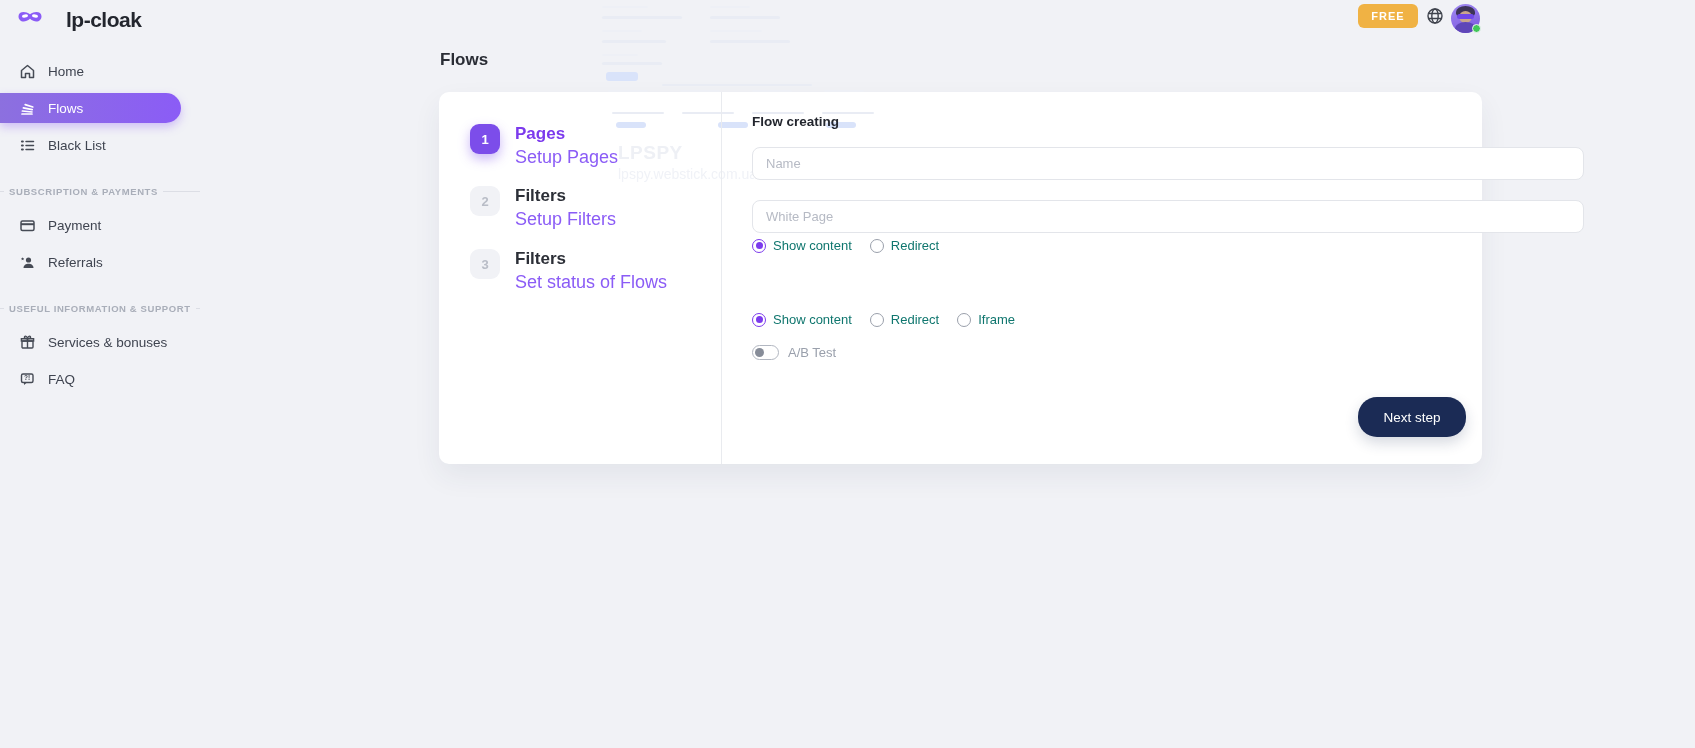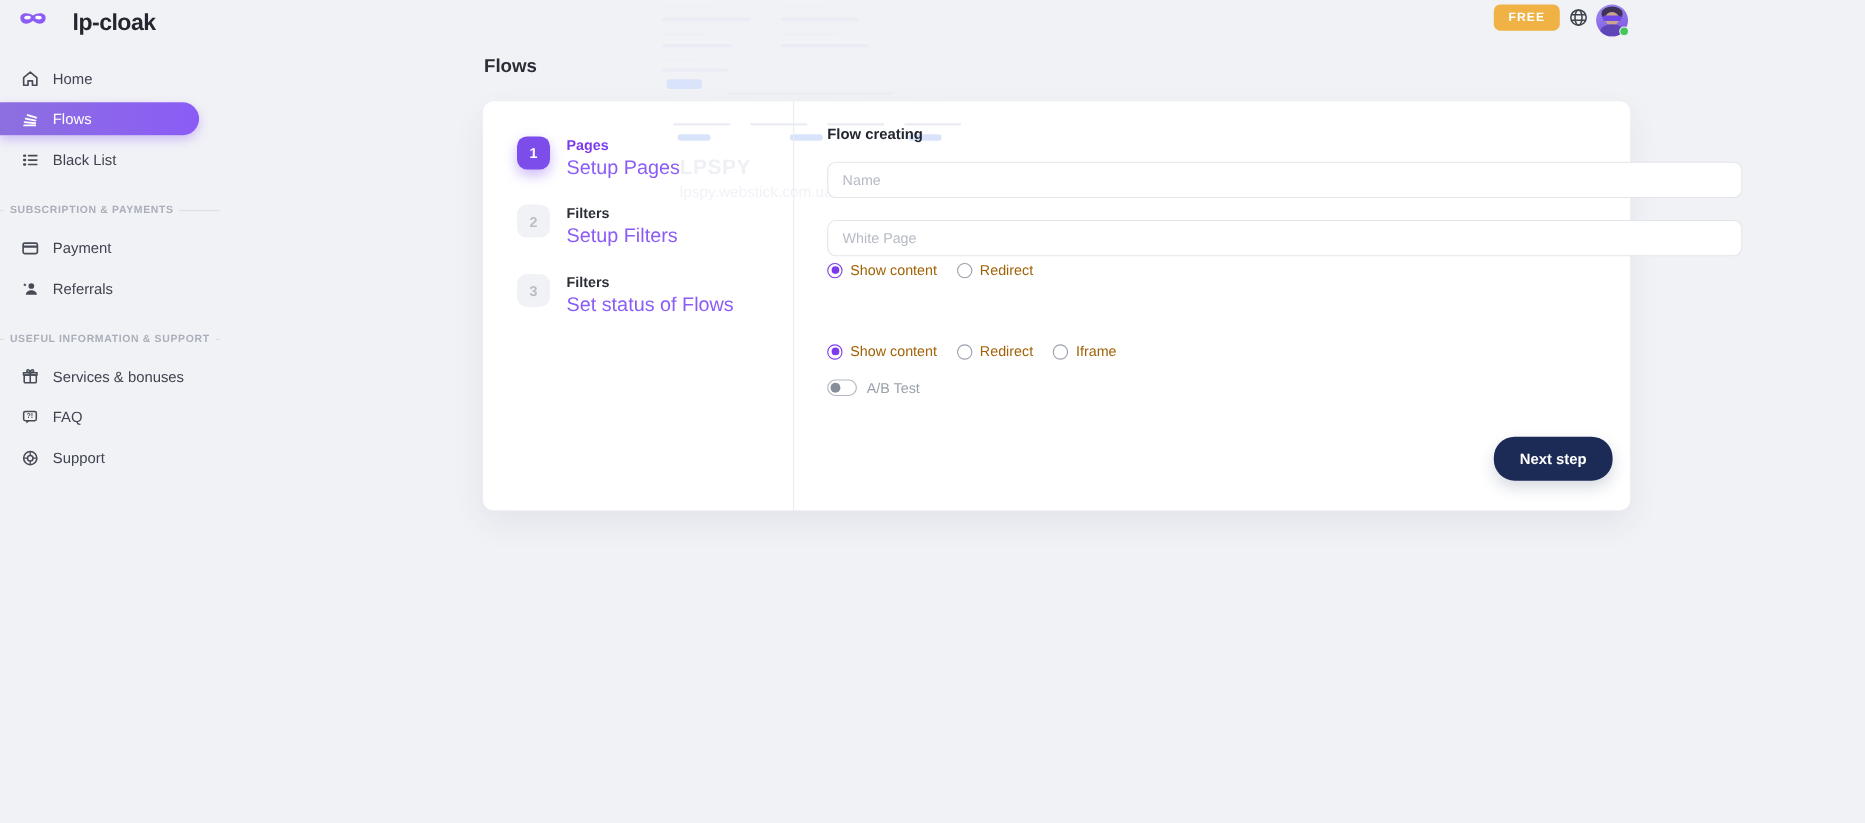--- a/index.html
+++ b/index.html
@@ -69,46 +69,46 @@
   }
   .card-content { position:absolute; inset:0; z-index:3; }
   .v-divider { position:absolute; left:282px; top:0; width:1px; height:372px; background:#e9ebef; }
   
   .step { position:absolute; left:31px; display:flex; gap:15px; align-items:flex-start; }
   .step-num {
     width:30px; height:30px; border-radius:9px; display:flex; align-items:center; justify-content:center;
     font-size:13px; font-weight:600; background:#f1f2f6; color:#b9bdc7;
   }
   .step.active .step-num { background:#7c4dea; color:#fff; box-shadow:0 5px 12px rgba(124,77,234,.4); }
-  .step-title { font-size:13px; font-weight:700; color:#2c2f37; margin-top:0px; }
+  .step-title { font-size:17px; font-weight:700; color:#2c2f37; margin-top:0px; }
   .step.active .step-title { color:#7c3aed; }
   .step-sub { font-size:18px; color:#8b5cf6; margin-top:3px; }
   
   .form-title { position:absolute; left:313px; top:22px; font-size:13.5px; font-weight:700; color:#23262e; }
   .text-input {
     position:absolute; left:313px; width:832px; height:33px; border:1px solid #e3e5ea; border-radius:8px;
     background:#fff; font-size:13px; color:#3b3f48; padding:0 13px; outline:none;
     font-family:"Liberation Sans", sans-serif;
   }
   .text-input::placeholder { color:#b6bac4; }
   .radio-row { position:absolute; left:313px; display:flex; align-items:center; gap:18px; }
   .radio-opt { display:flex; align-items:center; gap:7px; cursor:pointer; }
-  .radio-opt .lab { font-size:13px; color:#a16207; }
+  .radio-opt .lab { font-size:13px; color:#0f766e; }
   .radio { width:14px; height:14px; border-radius:50%; border:1.5px solid #9aa0ab; position:relative; background:#fff; }
   .radio.selected { border:1.5px solid #7c3aed; }
   .radio.selected::after {
     content:""; position:absolute; left:2.5px; top:2.5px; width:7px; height:7px; border-radius:50%; background:#7c3aed;
   }
   .toggle-row { position:absolute; left:313px; display:flex; align-items:center; gap:9px; cursor:pointer; }
   .toggle { width:27px; height:15px; border-radius:8px; border:1.5px solid #b2b7c1; background:#fff; position:relative; }
   .toggle::after { content:""; position:absolute; left:2px; top:1.5px; width:9px; height:9px; border-radius:50%; background:#878d99; }
   .toggle-label { font-size:13px; color:#9aa0ac; }
   .next-btn {
     position:absolute; left:919px; top:305px; width:108px; height:40px; border:none; border-radius:19px;
-    background:#1b2b55; color:#fff; font-size:13.5px; font-weight:700; cursor:pointer;
+    background:#1b2b55; color:#fff; font-size:13.5px; font-weight:400; cursor:pointer;
     font-family:"Liberation Sans", sans-serif; box-shadow:0 6px 14px rgba(27,43,85,.18);
   }
 </style>
 </head>
 <body>
 
 <div class="sidebar">
   <div class="logo">
     <span>
       <svg width="26" height="20" viewBox="0 0 26 20">
@@ -199,30 +199,20 @@
       <span class="ic">
         <svg width="17" height="17" viewBox="0 0 17 17" fill="none">
           <rect x="2.5" y="3" width="11.5" height="8.5" rx="1.5" stroke="#464b55" stroke-width="1.4"></rect>
           <path d="M5 11.5 L5 14 L8 11.5 Z" fill="#464b55"></path>
           <text x="5" y="9.4" font-size="6.5" font-weight="bold" fill="#464b55" font-family="Liberation Sans, sans-serif">?!</text>
         </svg>
       </span>
       <span>FAQ</span>
     </div>
 
-    <div class="nav-item">
-      <span class="ic">
-        <svg width="17" height="17" viewBox="0 0 17 17" fill="none" stroke="#464b55" stroke-width="1.4">
-          <circle cx="8.5" cy="8.5" r="6"></circle>
-          <circle cx="8.5" cy="8.5" r="2.5"></circle>
-          <path d="M8.5 2.5 V6 M8.5 11 V14.5 M2.5 8.5 H6 M11 8.5 H14.5" stroke-width="1.2"></path>
-        </svg>
-      </span>
-      <span>Support</span>
-    </div>
   </div>
 </div>
 
 <div class="free-badge">FREE</div>
 <div class="globe-btn">
   <svg width="18" height="18" viewBox="0 0 18 18" fill="none" stroke="#3f434d" stroke-width="1.4">
     <circle cx="9" cy="9" r="7"></circle>
     <ellipse cx="9" cy="9" rx="3.2" ry="7"></ellipse>
     <path d="M2.3 6.5 H15.7 M2.3 11.5 H15.7"></path>
   </svg>

